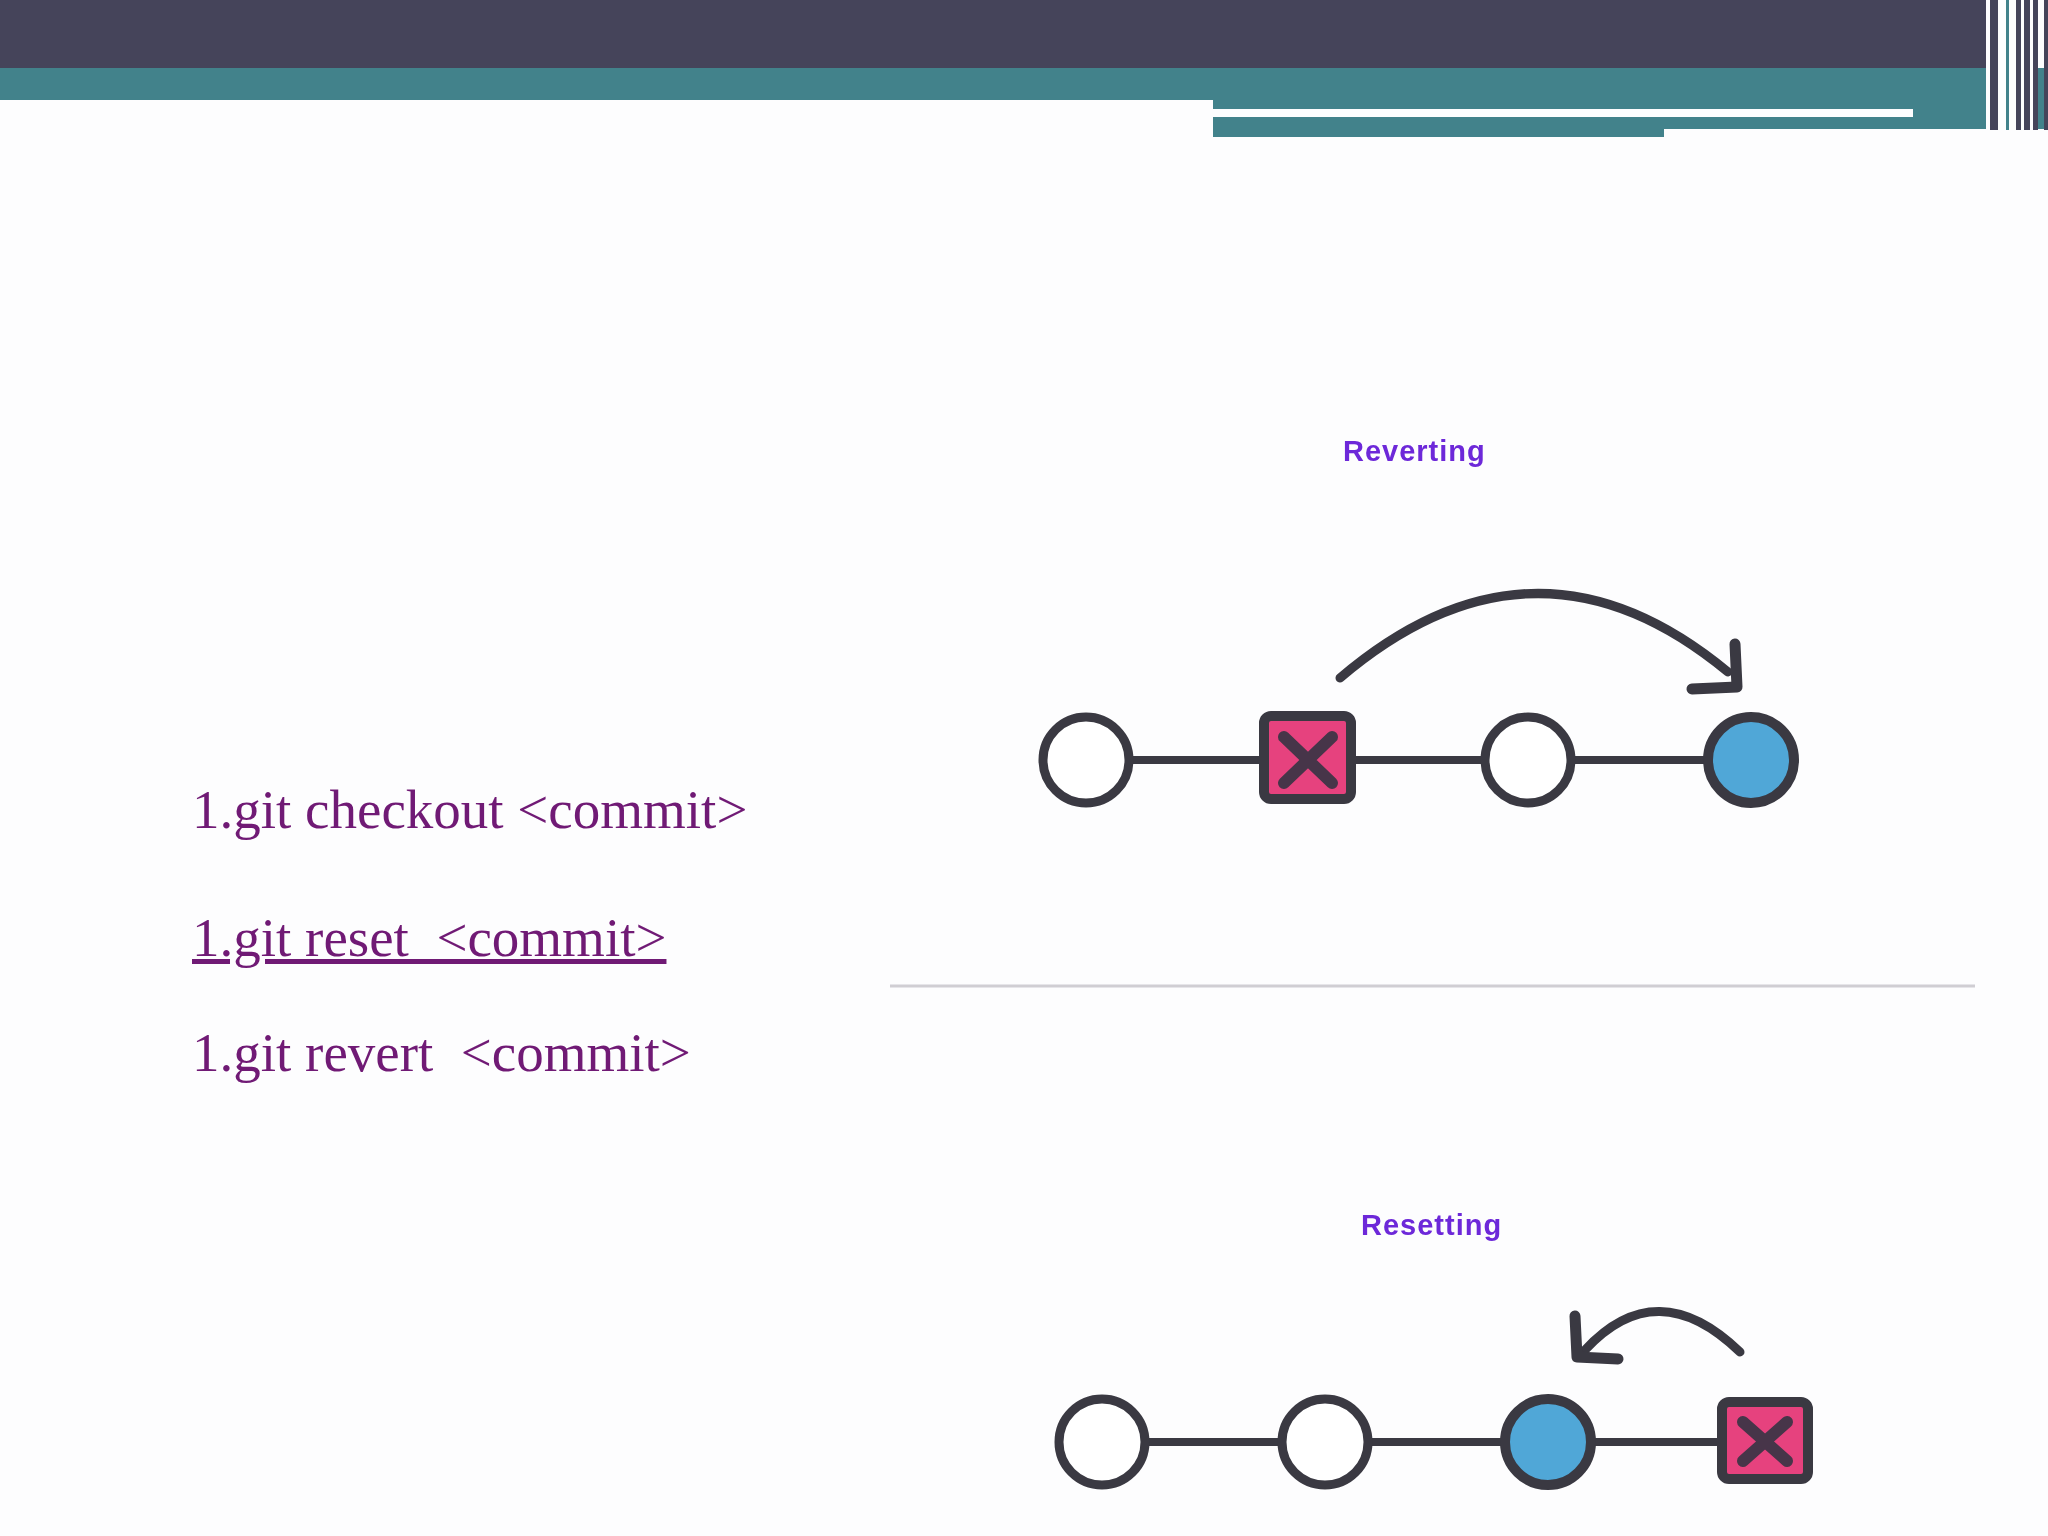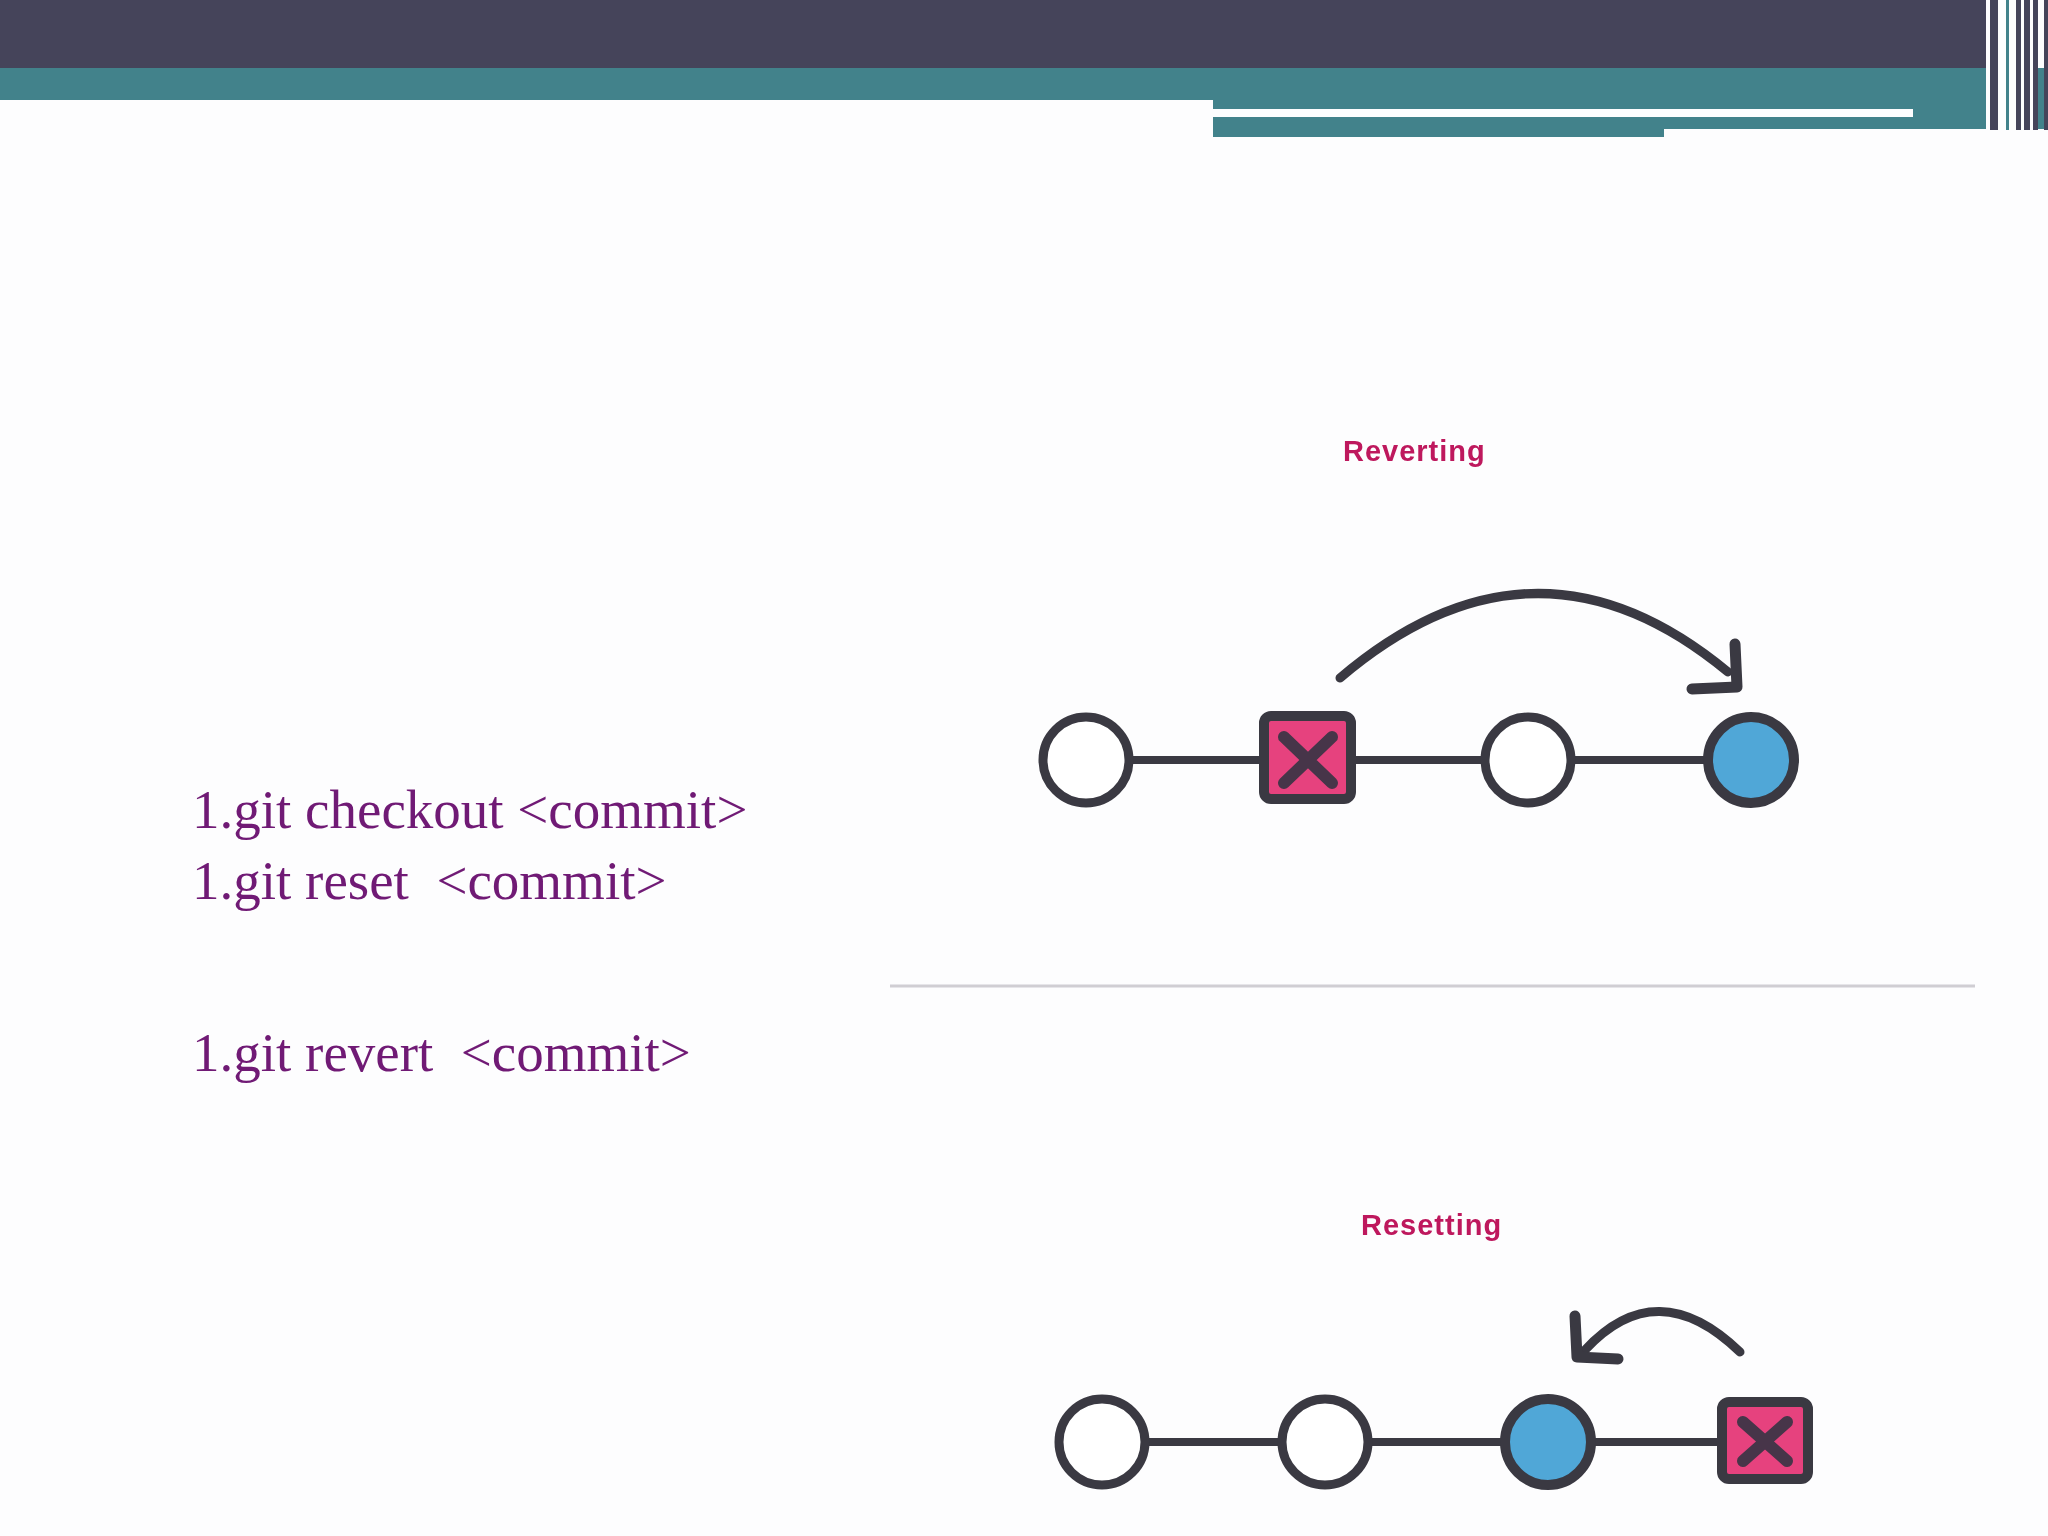--- a/index.html
+++ b/index.html
@@ -30,27 +30,27 @@
   }
   .title .num{font-weight:400;}
   .title .main{font-weight:700;margin-left:34px;}
 
   
   .cmd{
     position:absolute;left:192px;line-height:1;white-space:pre;
     font-family:"Liberation Serif",serif;font-size:55px;color:#701a75;
   }
   .cmd-1{top:782px;}
-  .cmd-2{top:853px;}
+  .cmd-2{top:910px;text-decoration:underline;}
   .cmd-3{top:1025px;}
 
   
   .diagram-label{
     position:absolute;line-height:1;font-weight:700;font-size:29px;
-    color:#be185d;letter-spacing:1px;white-space:nowrap;
+    color:#6d28d9;letter-spacing:1px;white-space:nowrap;
   }
   .lbl-reverting{left:1343px;top:437px;}
   .lbl-resetting{left:1361px;top:1167px;margin-top:44px;}
 
   
   svg.overlay{position:absolute;left:0;top:0;}
   .connector{stroke:#3A3942;stroke-width:8;}
   .node-white{fill:#ffffff;stroke:#3A3942;stroke-width:9;}
   .node-blue{stroke:#3A3942;stroke-width:10;}
   .node-box{stroke:#3A3942;stroke-width:10;}

